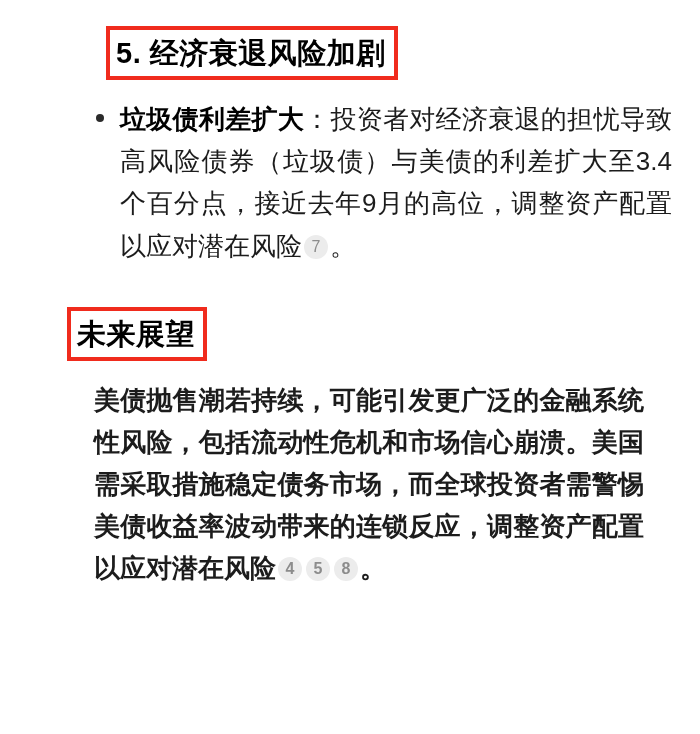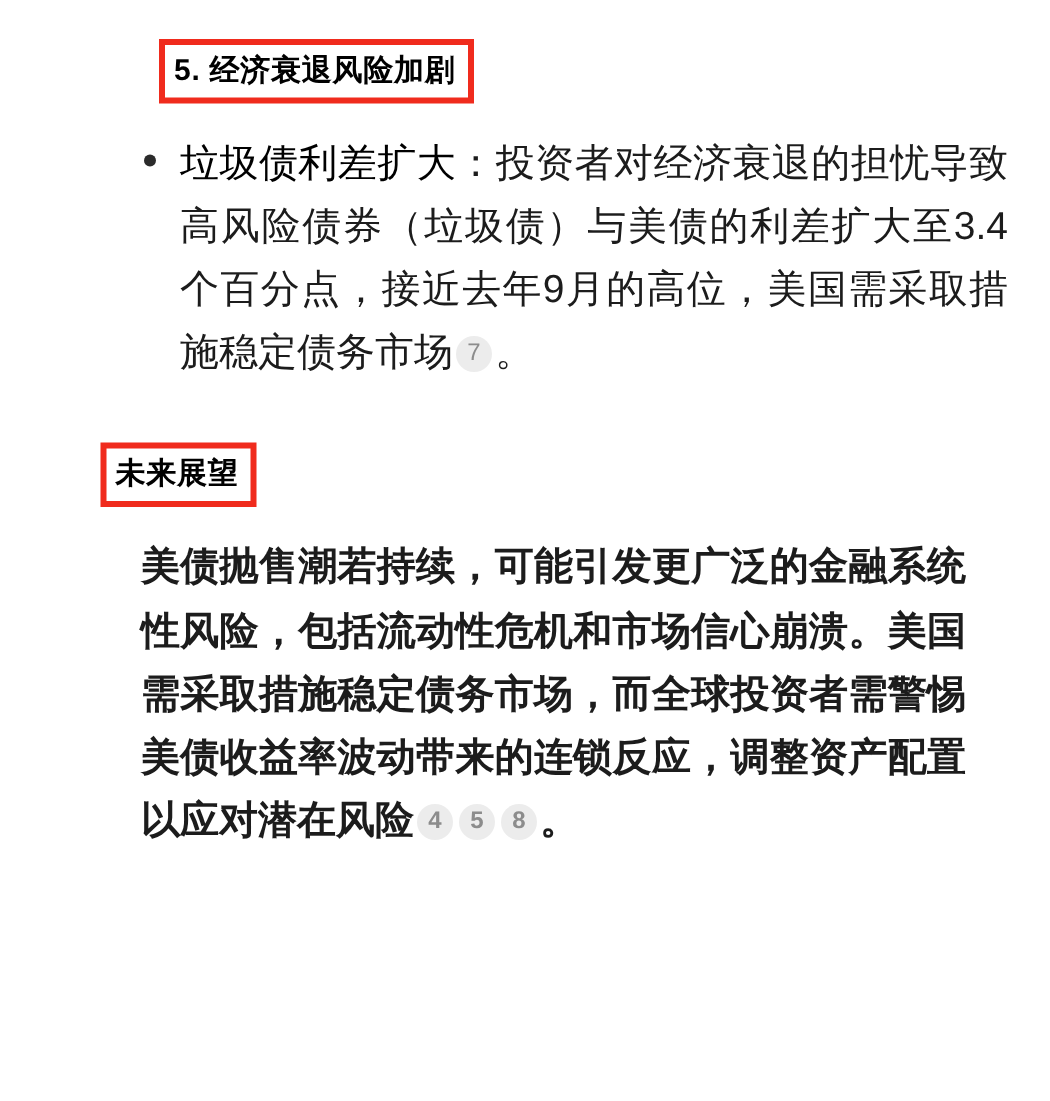--- a/index.html
+++ b/index.html
@@ -22,21 +22,21 @@
     box-sizing: border-box;
     padding: 22px 28px 0 28px;
   }
   
   .heading-wrap {
     display: inline-block;
     position: relative;
   }
   .heading {
     display: inline-block;
-    font-size: 20px;
+    font-size: 29px;
     font-weight: bold;
     line-height: 1.25;
     letter-spacing: 0.5px;
     color: #000000;
     padding: 5px 8px 5px 6px;
     border: 4px solid #f02b1d;
     box-sizing: border-box;
     background: transparent;
   }
   .h1-box { margin-left: 78px; margin-top: 4px; }
@@ -61,21 +61,21 @@
   ul.bullets li .dot {
     position: absolute;
     left: 2px;
     top: 0.60em;
     width: 8px;
     height: 8px;
     border-radius: 50%;
     background: #2b2b2b;
   }
   .lead {
-    font-weight: normal;
+    font-weight: bold;
     color: #000;
   }
   
   .ref {
     display: inline-block;
     min-width: 24px;
     height: 24px;
     line-height: 24px;
     border-radius: 12px;
     background: #ececec;
@@ -104,21 +104,21 @@
 
 <div class="page">
 
   <div class="heading-wrap h1-box">
     <span class="heading">5. 经济衰退风险加剧</span>
   </div>
 
   <ul class="bullets">
     <li>
       <span class="dot"></span>
-      <span class="lead">垃圾债利差扩大</span><span>：</span><span>投资者对经济衰退的担忧导致高风险债券（垃圾债）与美债的利差扩大至3.4个百分点，接近去年9月的高位，美国需采取措施稳定债务市场</span><span class="ref">7</span><span>。</span>
+      <span class="lead">垃圾债利差扩大</span><span>：</span><span>投资者对经济衰退的担忧导致高风险债券（垃圾债）与美债的利差扩大至3.4个百分点，接近去年9月的高位，调整资产配置以应对潜在风险</span><span class="ref">7</span><span>。</span>
     </li>
   </ul>
 
   <div class="heading-wrap h2-box">
     <span class="heading">未来展望</span>
   </div>
 
   <p class="para"><span>美债抛售潮若持续，可能引发更广泛的金融系统性风险，包括流动性危机和市场信心崩溃。美国需采取措施稳定债务市场，而全球投资者需警惕美债收益率波动带来的连锁反应，调整资产配置以应对潜在风险</span><span class="ref">4</span><span class="ref">5</span><span class="ref">8</span><span>。</span></p>
 
 </div>

